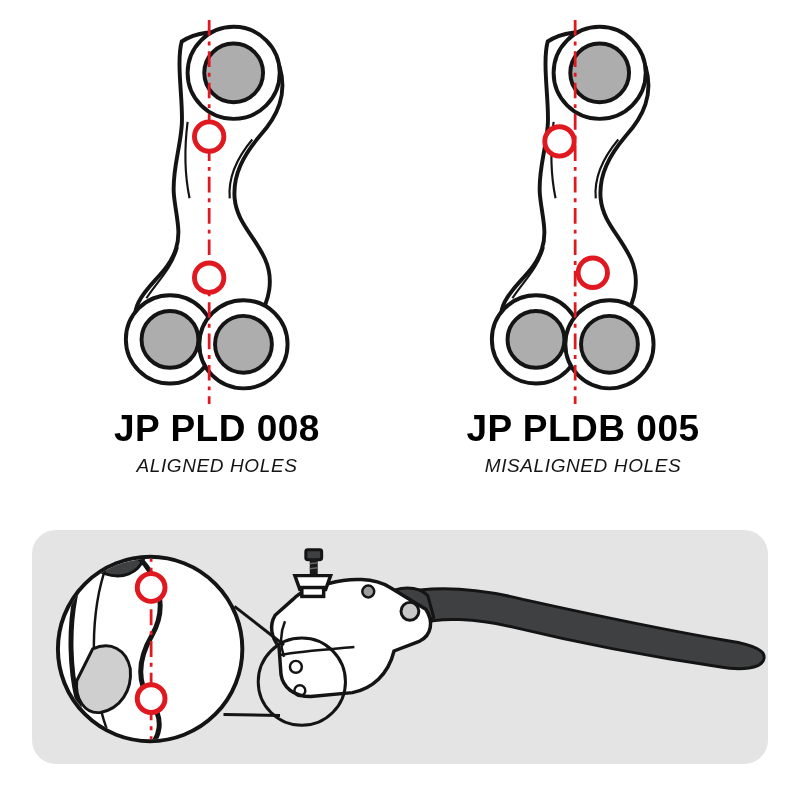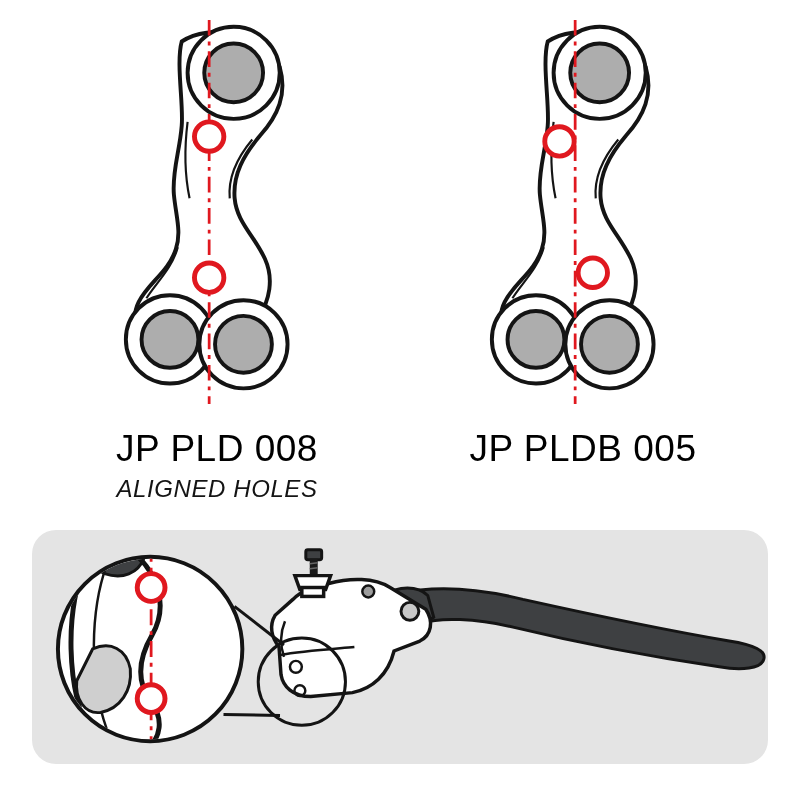--- a/index.html
+++ b/index.html
@@ -16,25 +16,25 @@
     overflow:hidden;position:relative;
   }
   .top-section{
     display:flex;justify-content:center;gap:26px;padding-top:16px;
   }
   .product-col{
     width:340px;display:flex;flex-direction:column;align-items:center;
   }
   .bracket{width:196px;height:392px;display:block;}
   .product-name{
-    margin-top:20px;font-size:37px;font-weight:400;color:#000;
+    margin-top:0;font-size:37px;font-weight:700;color:#000;
     letter-spacing:.5px;text-align:center;
   }
   .product-caption{
-    margin-top:5px;font-size:24px;font-style:italic;color:#141414;
+    margin-top:5px;font-size:19px;font-style:italic;color:#141414;
     letter-spacing:.6px;text-align:right;
   }
   .bottom-panel{
     position:absolute;left:32px;right:32px;top:530px;height:234px;
     background:var(--panel-gray);border-radius:24px;
   }
   .panel-art{width:100%;height:100%;display:block;}
 
   
   .plate,.plate-c{fill:#ffffff;stroke:#141414;stroke-width:4;}
@@ -82,20 +82,21 @@
     </div>
 
     <div class="product-col">
       <svg class="bracket" viewBox="0 0 200 400">
         <use href="#bracket-plate"></use>
         <line class="centerline" x1="92" y1="4" x2="92" y2="396"></line>
         <circle class="hole-ring" cx="76" cy="128" r="15"></circle>
         <circle class="hole-ring" cx="110" cy="262" r="15"></circle>
       </svg>
       <div class="product-name">JP PLDB 005</div>
+      <div class="product-caption">MISALIGNED HOLES</div>
     </div>
 
   </div>
 
   <div class="bottom-panel">
     <svg class="panel-art" viewBox="0 0 736 236">
       <defs>
         <clipPath id="magclip">
             <circle cx="116" cy="120" r="91"></circle>
           </clipPath>

